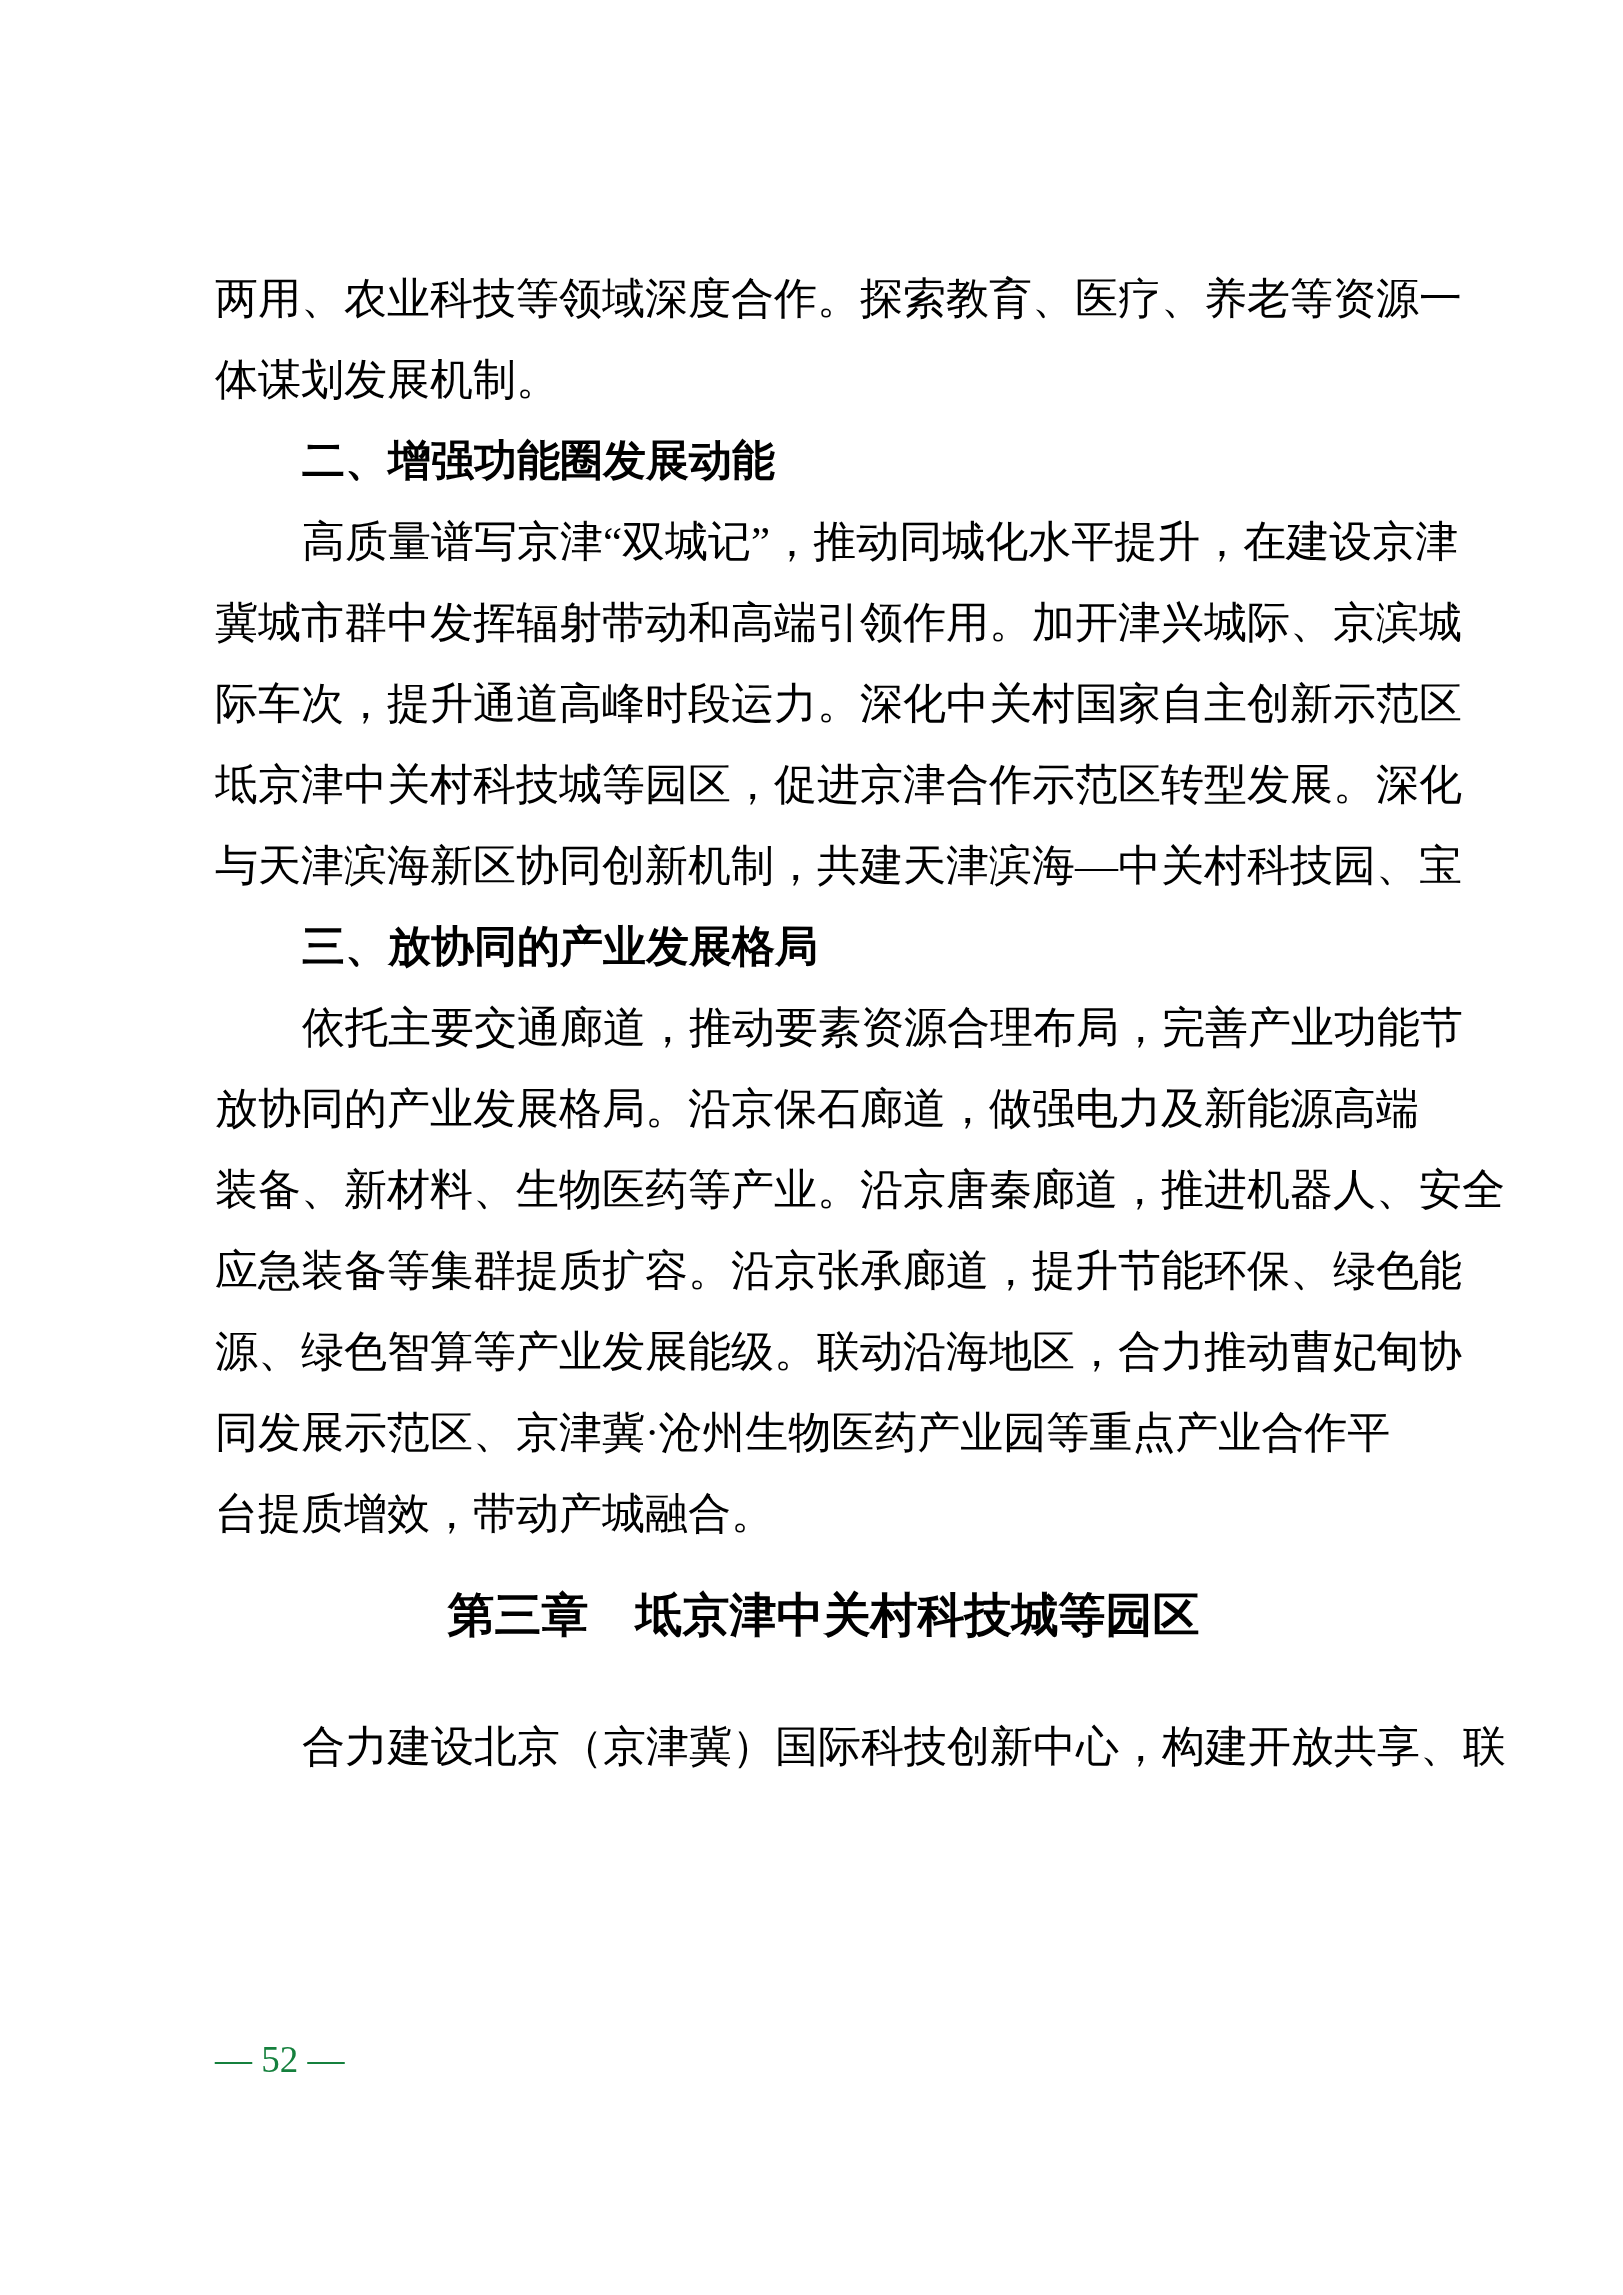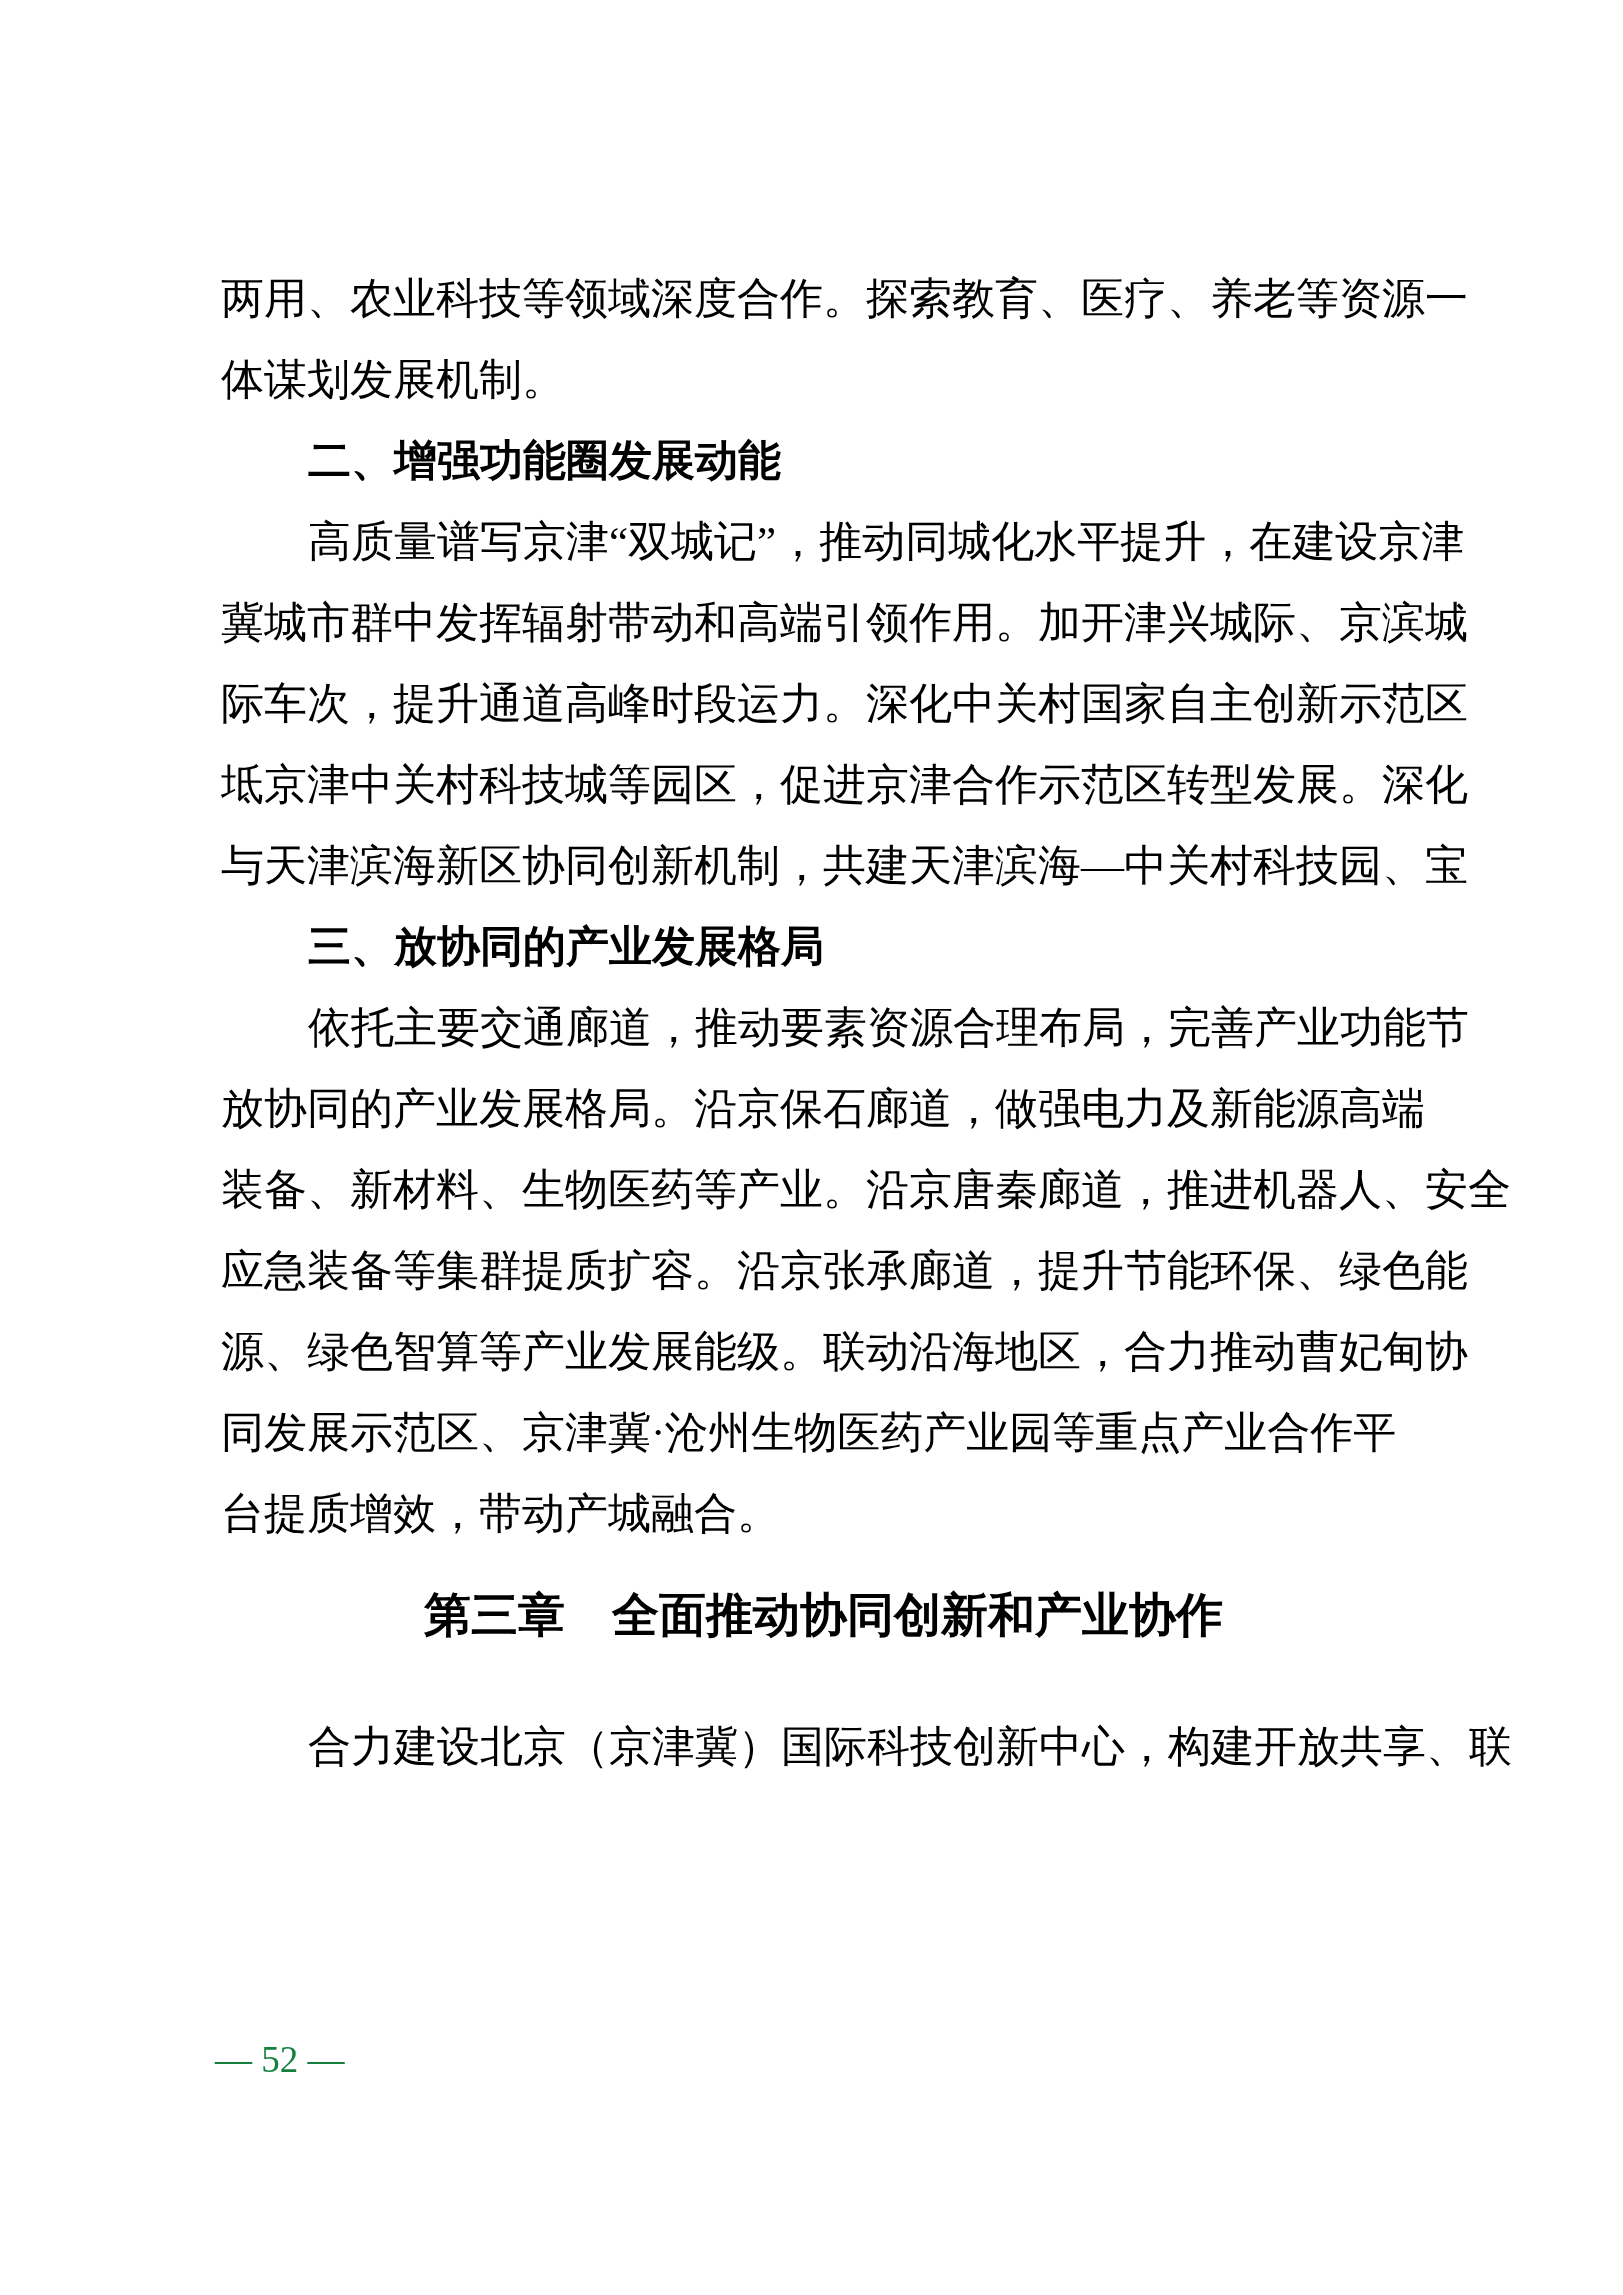--- a/index.html
+++ b/index.html
@@ -22,21 +22,20 @@
     top: 258px;
     width: 1217px;
   }
   .line {
     font-size: 43px;
     line-height: 81px;
     height: 81px;
     white-space: pre;
     letter-spacing: 0px;
     color: #000000;
-    margin-left: 6px;
   }
   .indent {
     text-indent: 87px;
   }
   .heading {
     font-family: "Liberation Sans", "DejaVu Sans", sans-serif;
     font-weight: bold;
   }
   .chapter {
     font-family: "Liberation Sans", "DejaVu Sans", sans-serif;
@@ -75,18 +74,18 @@
       <div class="line">坻京津中关村科技城等园区，促进京津合作示范区转型发展。深化</div>
       <div class="line">与天津滨海新区协同创新机制，共建天津滨海—中关村科技园、宝</div>
       <div class="line heading indent">三、放协同的产业发展格局</div>
       <div class="line indent">依托主要交通廊道，推动要素资源合理布局，完善产业功能节</div>
       <div class="line">放协同的产业发展格局。沿京保石廊道，做强电力及新能源高端</div>
       <div class="line">装备、新材料、生物医药等产业。沿京唐秦廊道，推进机器人、安全</div>
       <div class="line">应急装备等集群提质扩容。沿京张承廊道，提升节能环保、绿色能</div>
       <div class="line">源、绿色智算等产业发展能级。联动沿海地区，合力推动曹妃甸协</div>
       <div class="line">同发展示范区、京津冀·沧州生物医药产业园等重点产业合作平</div>
       <div class="line">台提质增效，带动产城融合。</div>
-      <div class="chapter">第三章　全面推动协同创新和产业协作</div>
+      <div class="chapter">第三章　坻京津中关村科技城等园区</div>
       <div class="line indent">合力建设北京（京津冀）国际科技创新中心，构建开放共享、联</div>
     </div>
   <div class="page-number">— 52 —</div>
 </div>
 
 
 </body></html>

